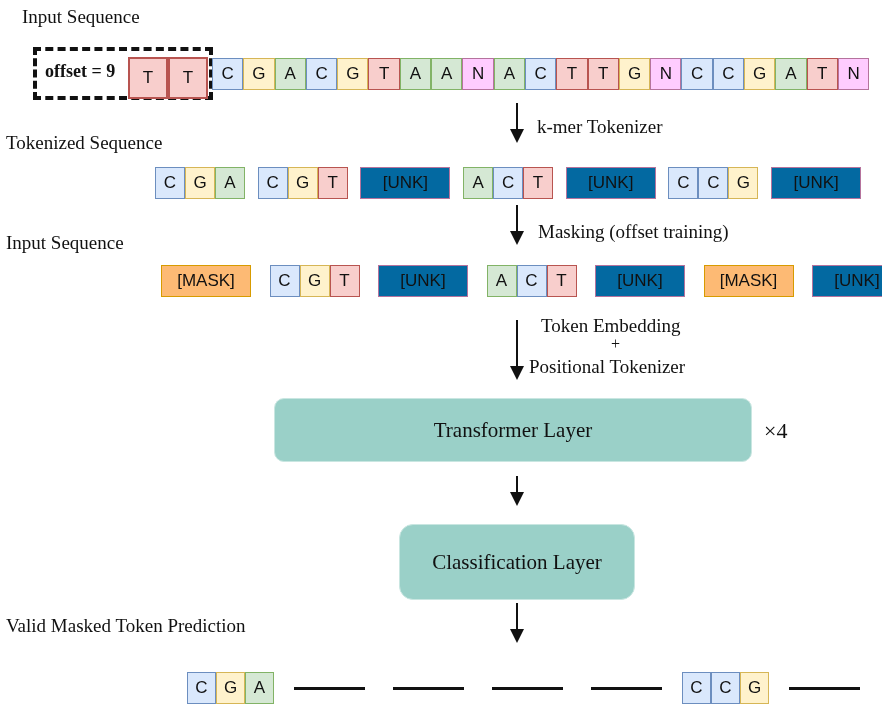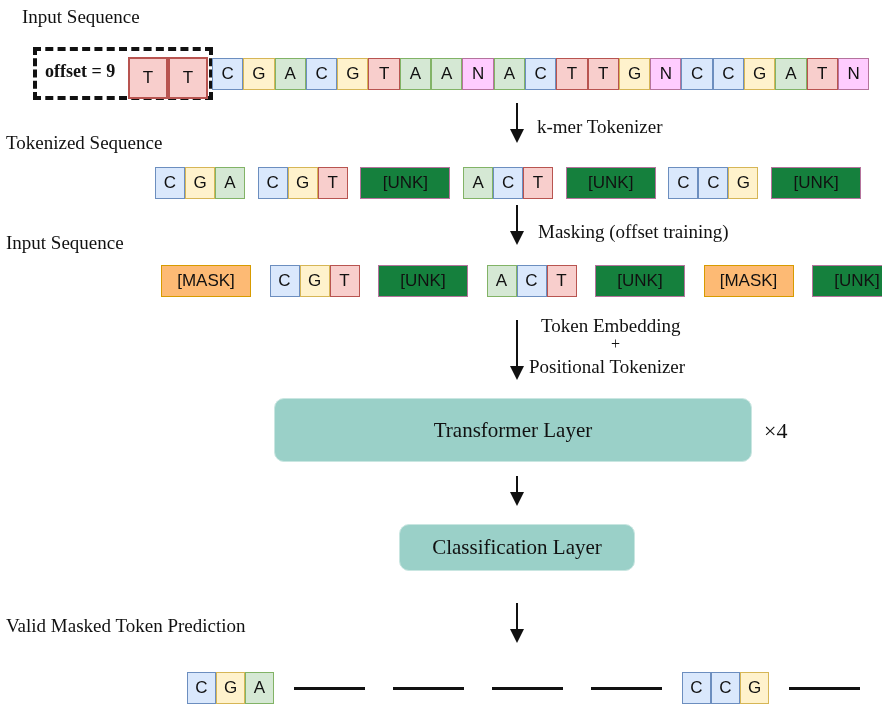--- a/index.html
+++ b/index.html
@@ -5,21 +5,21 @@
   html, body { margin: 0; padding: 0; background: #ffffff; }
   body { width: 882px; height: 713px; position: relative; overflow: hidden; font-family: "Liberation Serif", serif; color: #111; }
   .label { position: absolute; font-family: "Liberation Serif", serif; font-size: 19px; color: #111; white-space: nowrap; }
   .row { position: absolute; display: flex; }
   .cell { box-sizing: border-box; height: 32px; display: flex; align-items: center; justify-content: center; font-family: "Liberation Sans", sans-serif; font-size: 17px; color: #111; border: 1.5px solid; }
   .c-A { background: #d5e8d4; border-color: #82b366; }
   .c-C { background: #dae8fc; border-color: #6c8ebf; }
   .c-G { background: #fff2cc; border-color: #d6b656; }
   .c-T { background: #f8cecc; border-color: #b85450; }
   .c-N { background: #ffccff; border-color: #b5739d; }
-  .c-UNK { background: #15803d; border-color: #b5739d; }
+  .c-UNK { background: #0369a1; border-color: #b5739d; }
   .c-MASK { background: #fdba74; border-color: #d79b00; }
   .tok { display: flex; margin-right: 0; }
   .arrow { position: absolute; width: 2px; background: #111; }
   .arrow::after { content: ""; position: absolute; left: -6px; bottom: -2px; border-left: 7px solid transparent; border-right: 7px solid transparent; border-top: 14px solid #111; }
   .layer { position: absolute; background: #9ad0c8; border: 1px solid #c9e6e1; border-radius: 10px; display: flex; align-items: center; justify-content: center; font-family: "Liberation Serif", serif; font-size: 21px; color: #111; box-sizing: border-box; }
   .offset-box { position: absolute; border: 4px dashed #111; box-sizing: border-box; }
 </style>
 </head>
 <body>
 
@@ -130,21 +130,21 @@
 <div class="label" style="left:611px; top:335px; font-size:16px;">+</div>
 <div class="label" style="left:529px; top:356px;">Positional Tokenizer</div>
 
 <div class="layer" style="left:274px; top:398px; width:478px; height:64px;">
   <span>Transformer Layer</span>
 </div>
 <div class="label" style="left:764px; top:418px; font-size:22px;">×4</div>
 
 <div class="arrow" style="left:516px; top:476px; height:28px;"></div>
 
-<div class="layer" style="left:399px; top:524px; width:236px; height:47px;">
+<div class="layer" style="left:399px; top:524px; width:236px; height:76px;border-radius:14px;">
   <span>Classification Layer</span>
 </div>
 
 <div class="arrow" style="left:516px; top:603px; height:38px;"></div>
 
 <div class="row" id="pred-row" style="left:187px; top:672px; align-items:center;">
     <div class="tok">
       <div class="cell c-C" style="width: 29px; height: 32px;">C</div>
       <div class="cell c-G" style="width: 29px; height: 32px;">G</div>
       <div class="cell c-A" style="width: 29px; height: 32px;">A</div>

